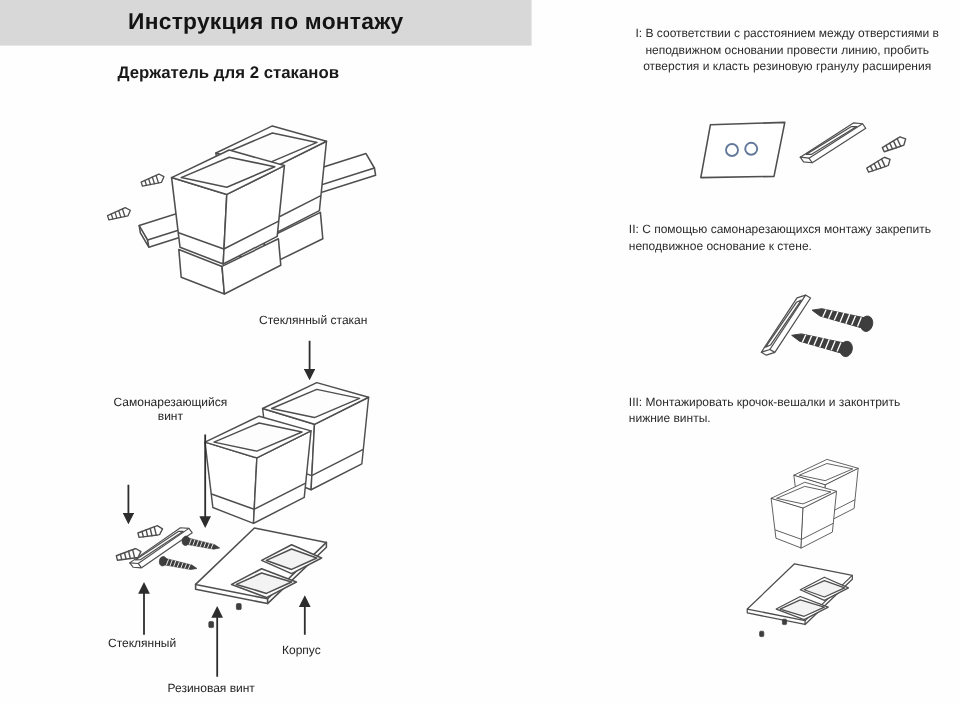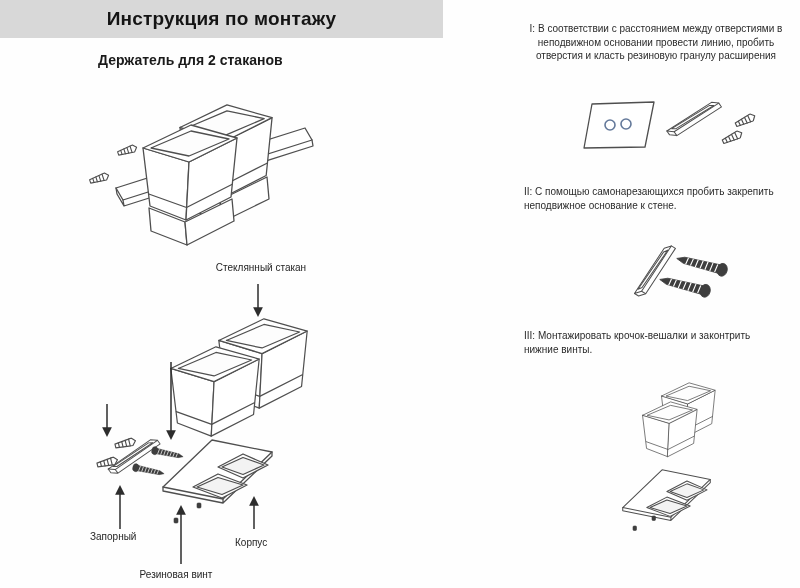--- a/index.html
+++ b/index.html
@@ -103,40 +103,42 @@
     <rect class="drk" x="154" y="260" width="4" height="5" rx="1"></rect>
     <path class="arrow" marker-end="url(#arr)" d="M238,26 L238,57"></path>
     <path class="arrow" marker-end="url(#arr)" d="M151,104 L151,180"></path>
     <path class="arrow" marker-end="url(#arr)" d="M87,146 L87,177"></path>
     <path class="arrow" marker-end="url(#arr)" d="M100,271 L100,229"></path>
     <path class="arrow" marker-end="url(#arr)" d="M161,306 L161,249"></path>
     <path class="arrow" marker-end="url(#arr)" d="M234,271 L234,240"></path>
   </svg>
 
   <div class="lbl center" style="left:205px;top:262px;width:112px">Стеклянный стакан</div>
-  <div class="lbl" style="left:90px;top:531px;width:72px">Запорный</div>
+  <div class="lbl center" style="left:86px;top:330px;width:112px">Самонарезающийся
+винт</div>
+  <div class="lbl" style="left:90px;top:531px;width:72px">Стеклянный</div>
   <div class="lbl center" style="left:126px;top:569px;width:100px">Резиновая винт</div>
   <div class="lbl" style="left:235px;top:537px;width:52px">Корпус</div>
 
   <div class="step-text center" style="left:512px;top:22px;width:288px">I: В соответствии с расстоянием между отверстиями в
 неподвижном основании провести линию, пробить
 отверстия и класть резиновую гранулу расширения</div>
 
   <svg class="abs" style="left:570px;top:88px" width="225" height="75" viewBox="0 0 225 75">
     <g>
       <path class="ln f" d="M22,16 L84,14 L75,59 L14,60 Z"></path>
       <circle class="hole" cx="40" cy="37" r="5"></circle>
       <circle class="hole" cx="56" cy="36" r="5"></circle>
     </g>
     <use href="#rail" width="62" height="19" transform="translate(93,22) rotate(-26 31 9.5)"></use>
     <use href="#plug" width="24" height="9" transform="translate(163,28) rotate(-25 12 4.5)"></use>
     <use href="#plug" width="24" height="9" transform="translate(150,45) rotate(-25 12 4.5)"></use>
   </svg>
 
-  <div class="step-text" style="left:524px;top:185px;width:275px">II: С помощью самонарезающихся пробить закрепить
+  <div class="step-text" style="left:524px;top:185px;width:275px">II: С помощью самонарезающихся монтажу закрепить
 неподвижное основание к стене.</div>
 
   <svg class="abs" style="left:595px;top:232px" width="195" height="85" viewBox="0 0 195 85">
     <use href="#rail" width="64" height="19" transform="translate(28,30) rotate(-50 32 9.5)"></use>
     <use href="#screw-dark" width="58" height="15" transform="translate(77,25) rotate(194 29 7.5)"></use>
     <use href="#screw-dark" width="58" height="15" transform="translate(60,46) rotate(194 29 7.5)"></use>
   </svg>
 
   <div class="step-text" style="left:524px;top:329px;width:275px">III: Монтажировать крочок-вешалки и законтрить
 нижние винты.</div>

